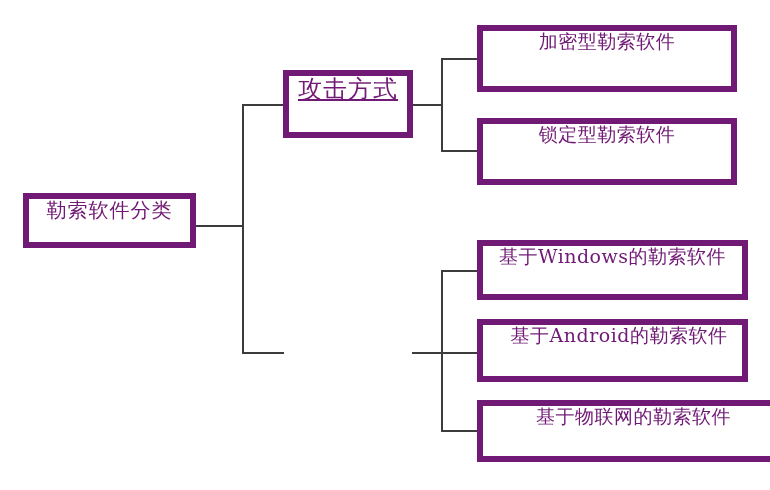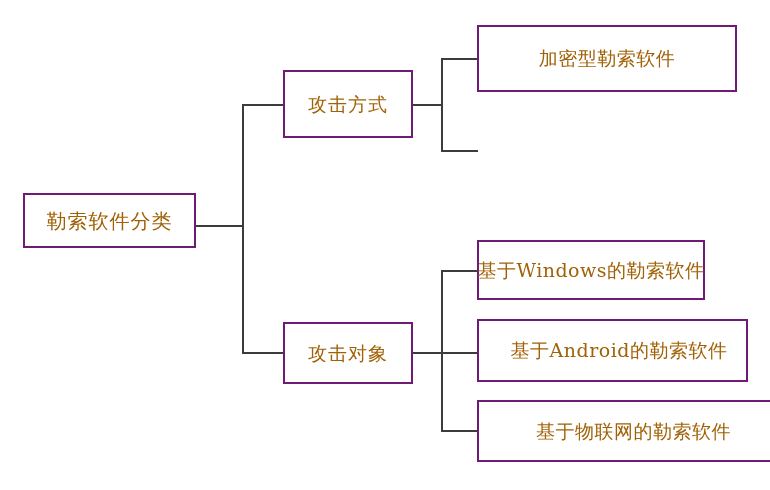--- a/index.html
+++ b/index.html
@@ -15,37 +15,37 @@
     position: relative;
     width: 770px;
     height: 490px;
     background: #ffffff;
     overflow: hidden;
   }
   .node {
     position: absolute;
     box-sizing: border-box;
     background: #ffffff;
-    border: 2px solid #701a75;
+    border: 6px solid #701a75;
     display: flex;
-    align-items: center;
+    align-items: flex-start;
     justify-content: center;
     text-align: center;
-    color: #a16207;
+    color: #701a75;
     z-index: 2;
   }
   .node-label {
     font-family: "DejaVu Serif", serif;
     font-size: 20px;
     line-height: 1.1;
     letter-spacing: 1px;
     white-space: nowrap;
   }
   .node-root .node-label { font-size: 20px; }
-  .node-branch .node-label { font-size: 19px; }
+  .node-branch .node-label { font-size: 24px; text-decoration: underline; }
   .node-leaf .node-label { font-size: 19px; letter-spacing: 0.5px; }
 
   
   .conn {
     position: absolute;
     background: #3c3c3c;
     z-index: 1;
   }
   .conn-h { height: 2px; }
   .conn-v { width: 2px; }
@@ -75,30 +75,30 @@
   <div class="conn conn-h" style="left:441px; top:430px; width:37px;"></div>
 
   <div class="node node-root" style="left:23px; top:193px; width:173px; height:55px;">
     <span class="node-label">勒索软件分类</span>
   </div>
 
   <div class="node node-branch" style="left:283px; top:70px; width:130px; height:68px;">
     <span class="node-label">攻击方式</span>
   </div>
 
-  <div class="node node-branch" style="left:283px; top:322px; width:130px; height:62px;">
-    <span class="node-label">攻击对象</span>
-  </div>
 
   <div class="node node-leaf" style="left:477px; top:25px; width:260px; height:67px;">
     <span class="node-label">加密型勒索软件</span>
   </div>
 
+  <div class="node node-leaf" style="left:477px; top:118px; width:260px; height:67px;">
+    <span class="node-label">锁定型勒索软件</span>
+  </div>
 
-  <div class="node node-leaf" style="left:477px; top:240px; width:228px; height:60px;">
+  <div class="node node-leaf" style="left:477px; top:240px; width:271px; height:60px;">
     <span class="node-label">基于Windows的勒索软件</span>
   </div>
 
   <div class="node node-leaf" style="left:477px; top:319px; width:271px; height:63px;padding-left:13px;">
     <span class="node-label">基于Android的勒索软件</span>
   </div>
 
   <div class="node node-leaf" style="left:477px; top:400px; width:313px; height:62px;">
     <span class="node-label">基于物联网的勒索软件</span>
   </div>

